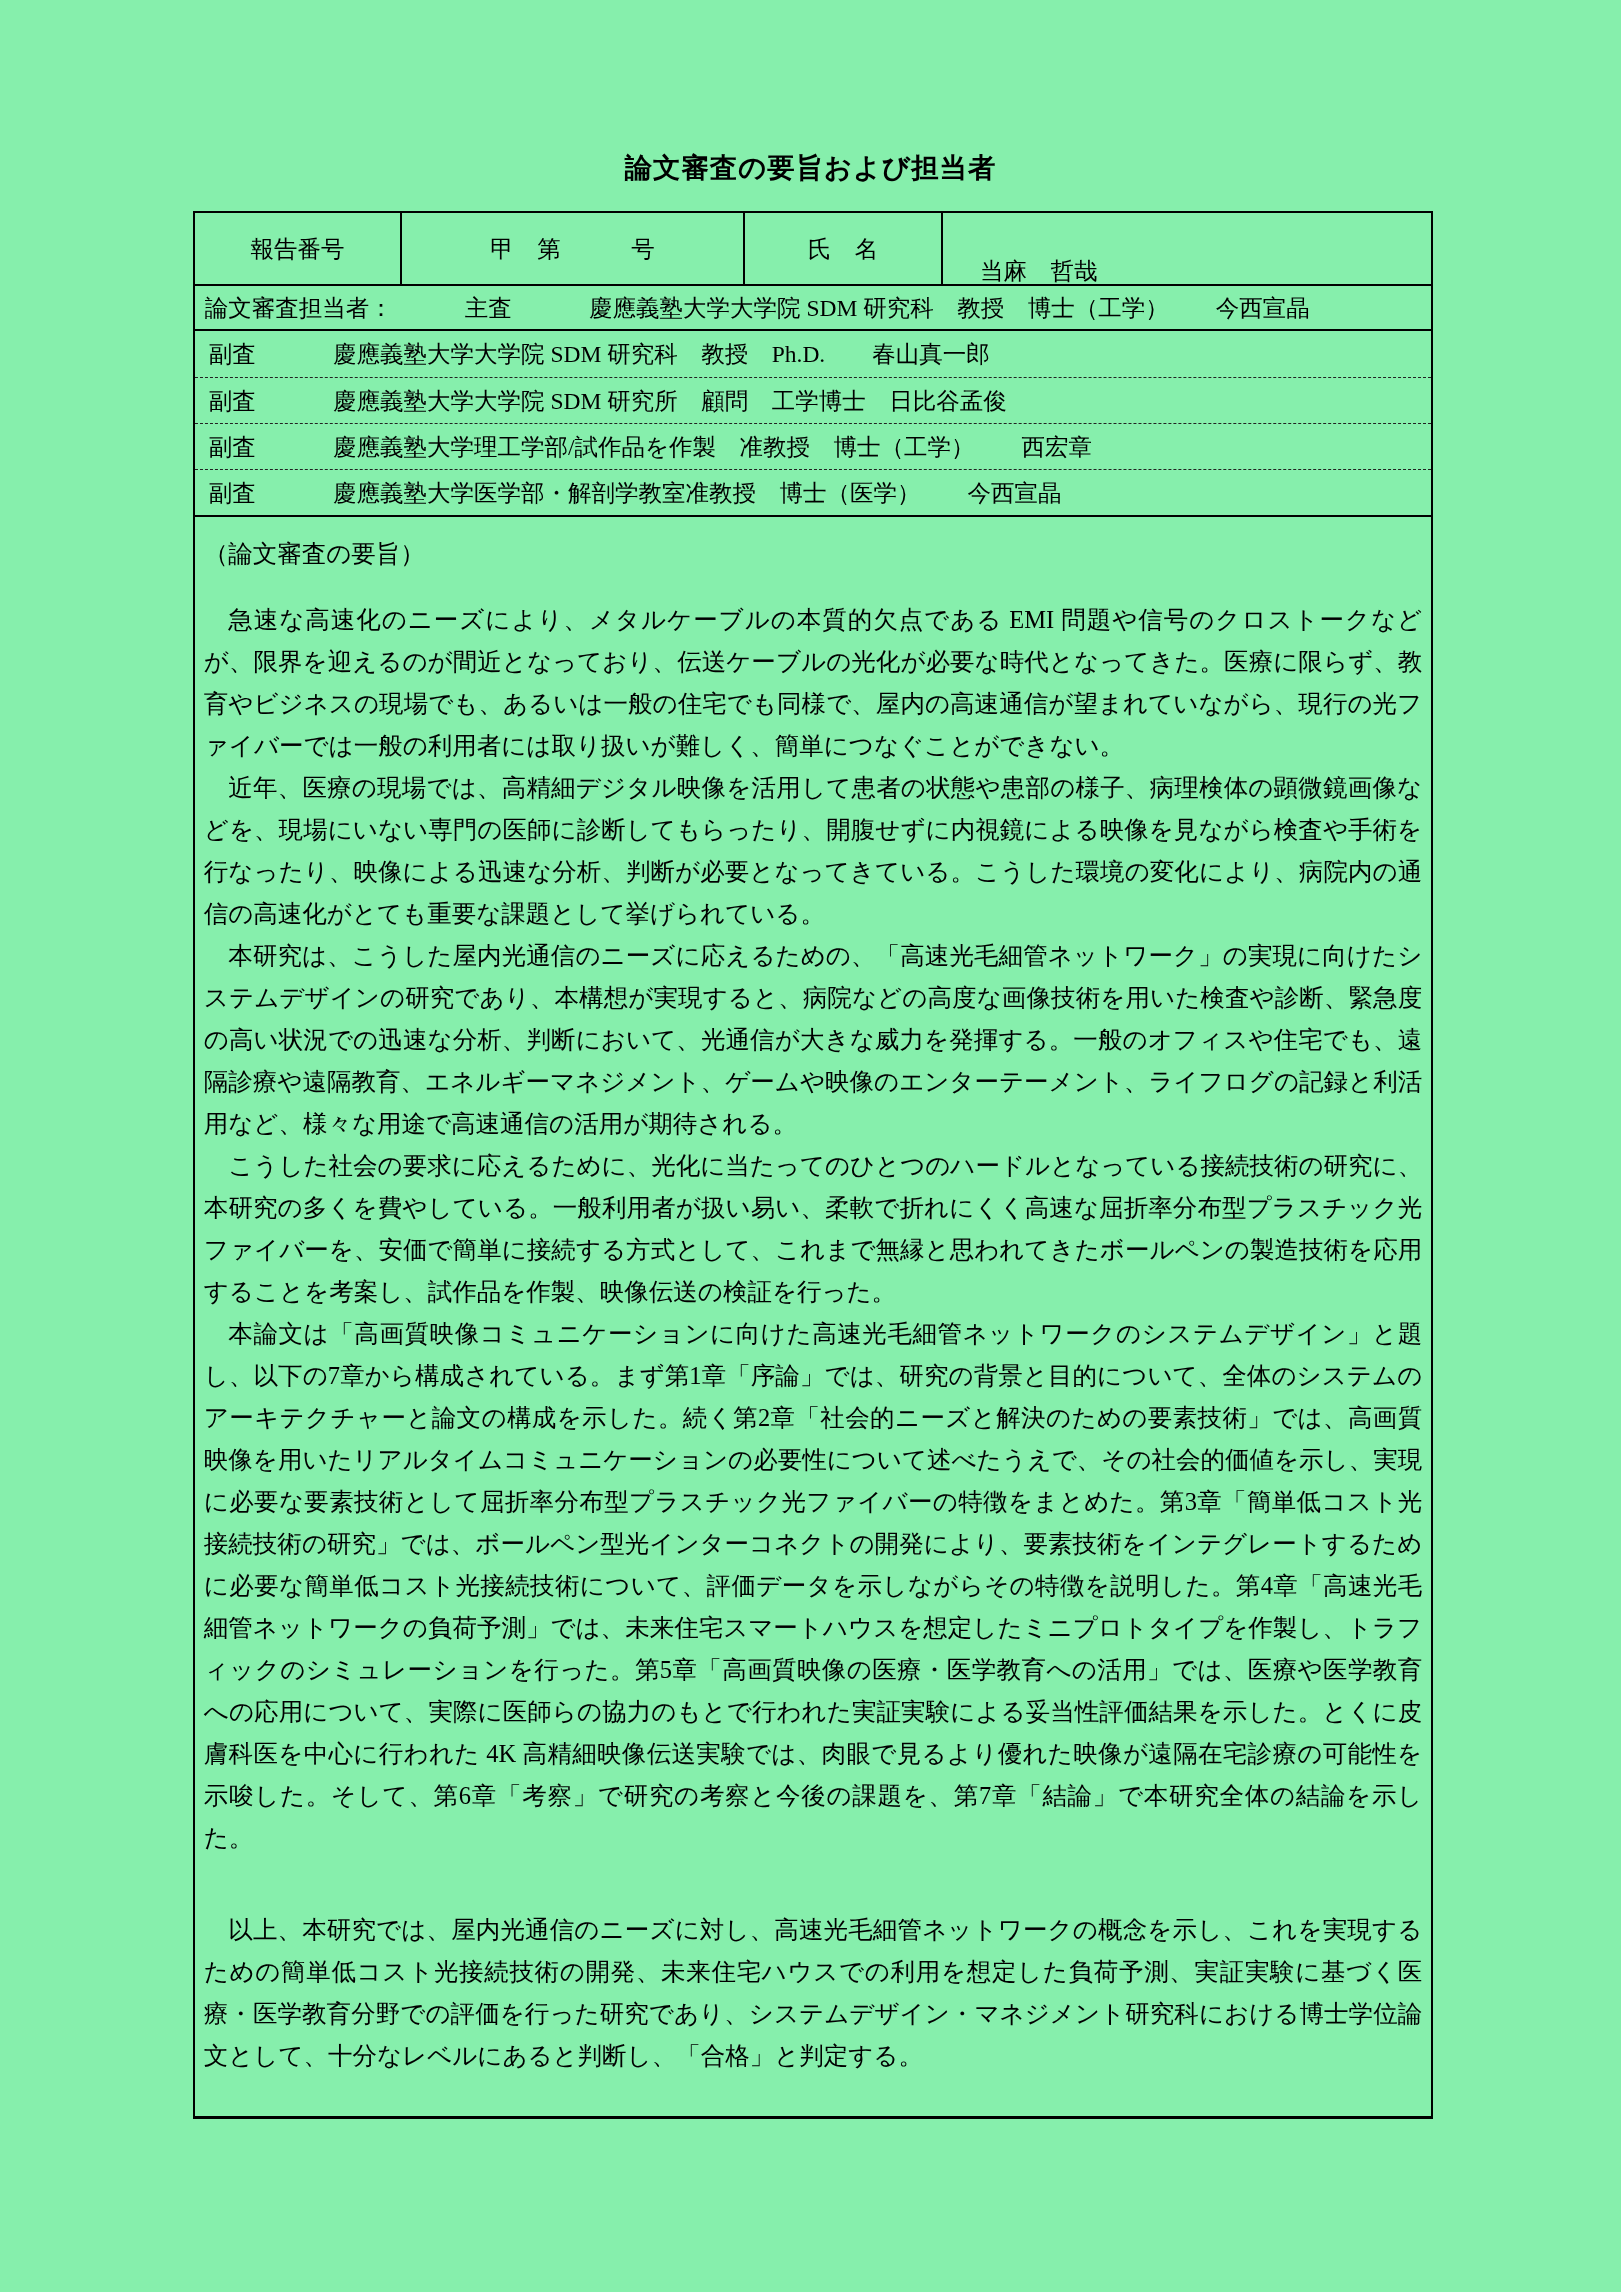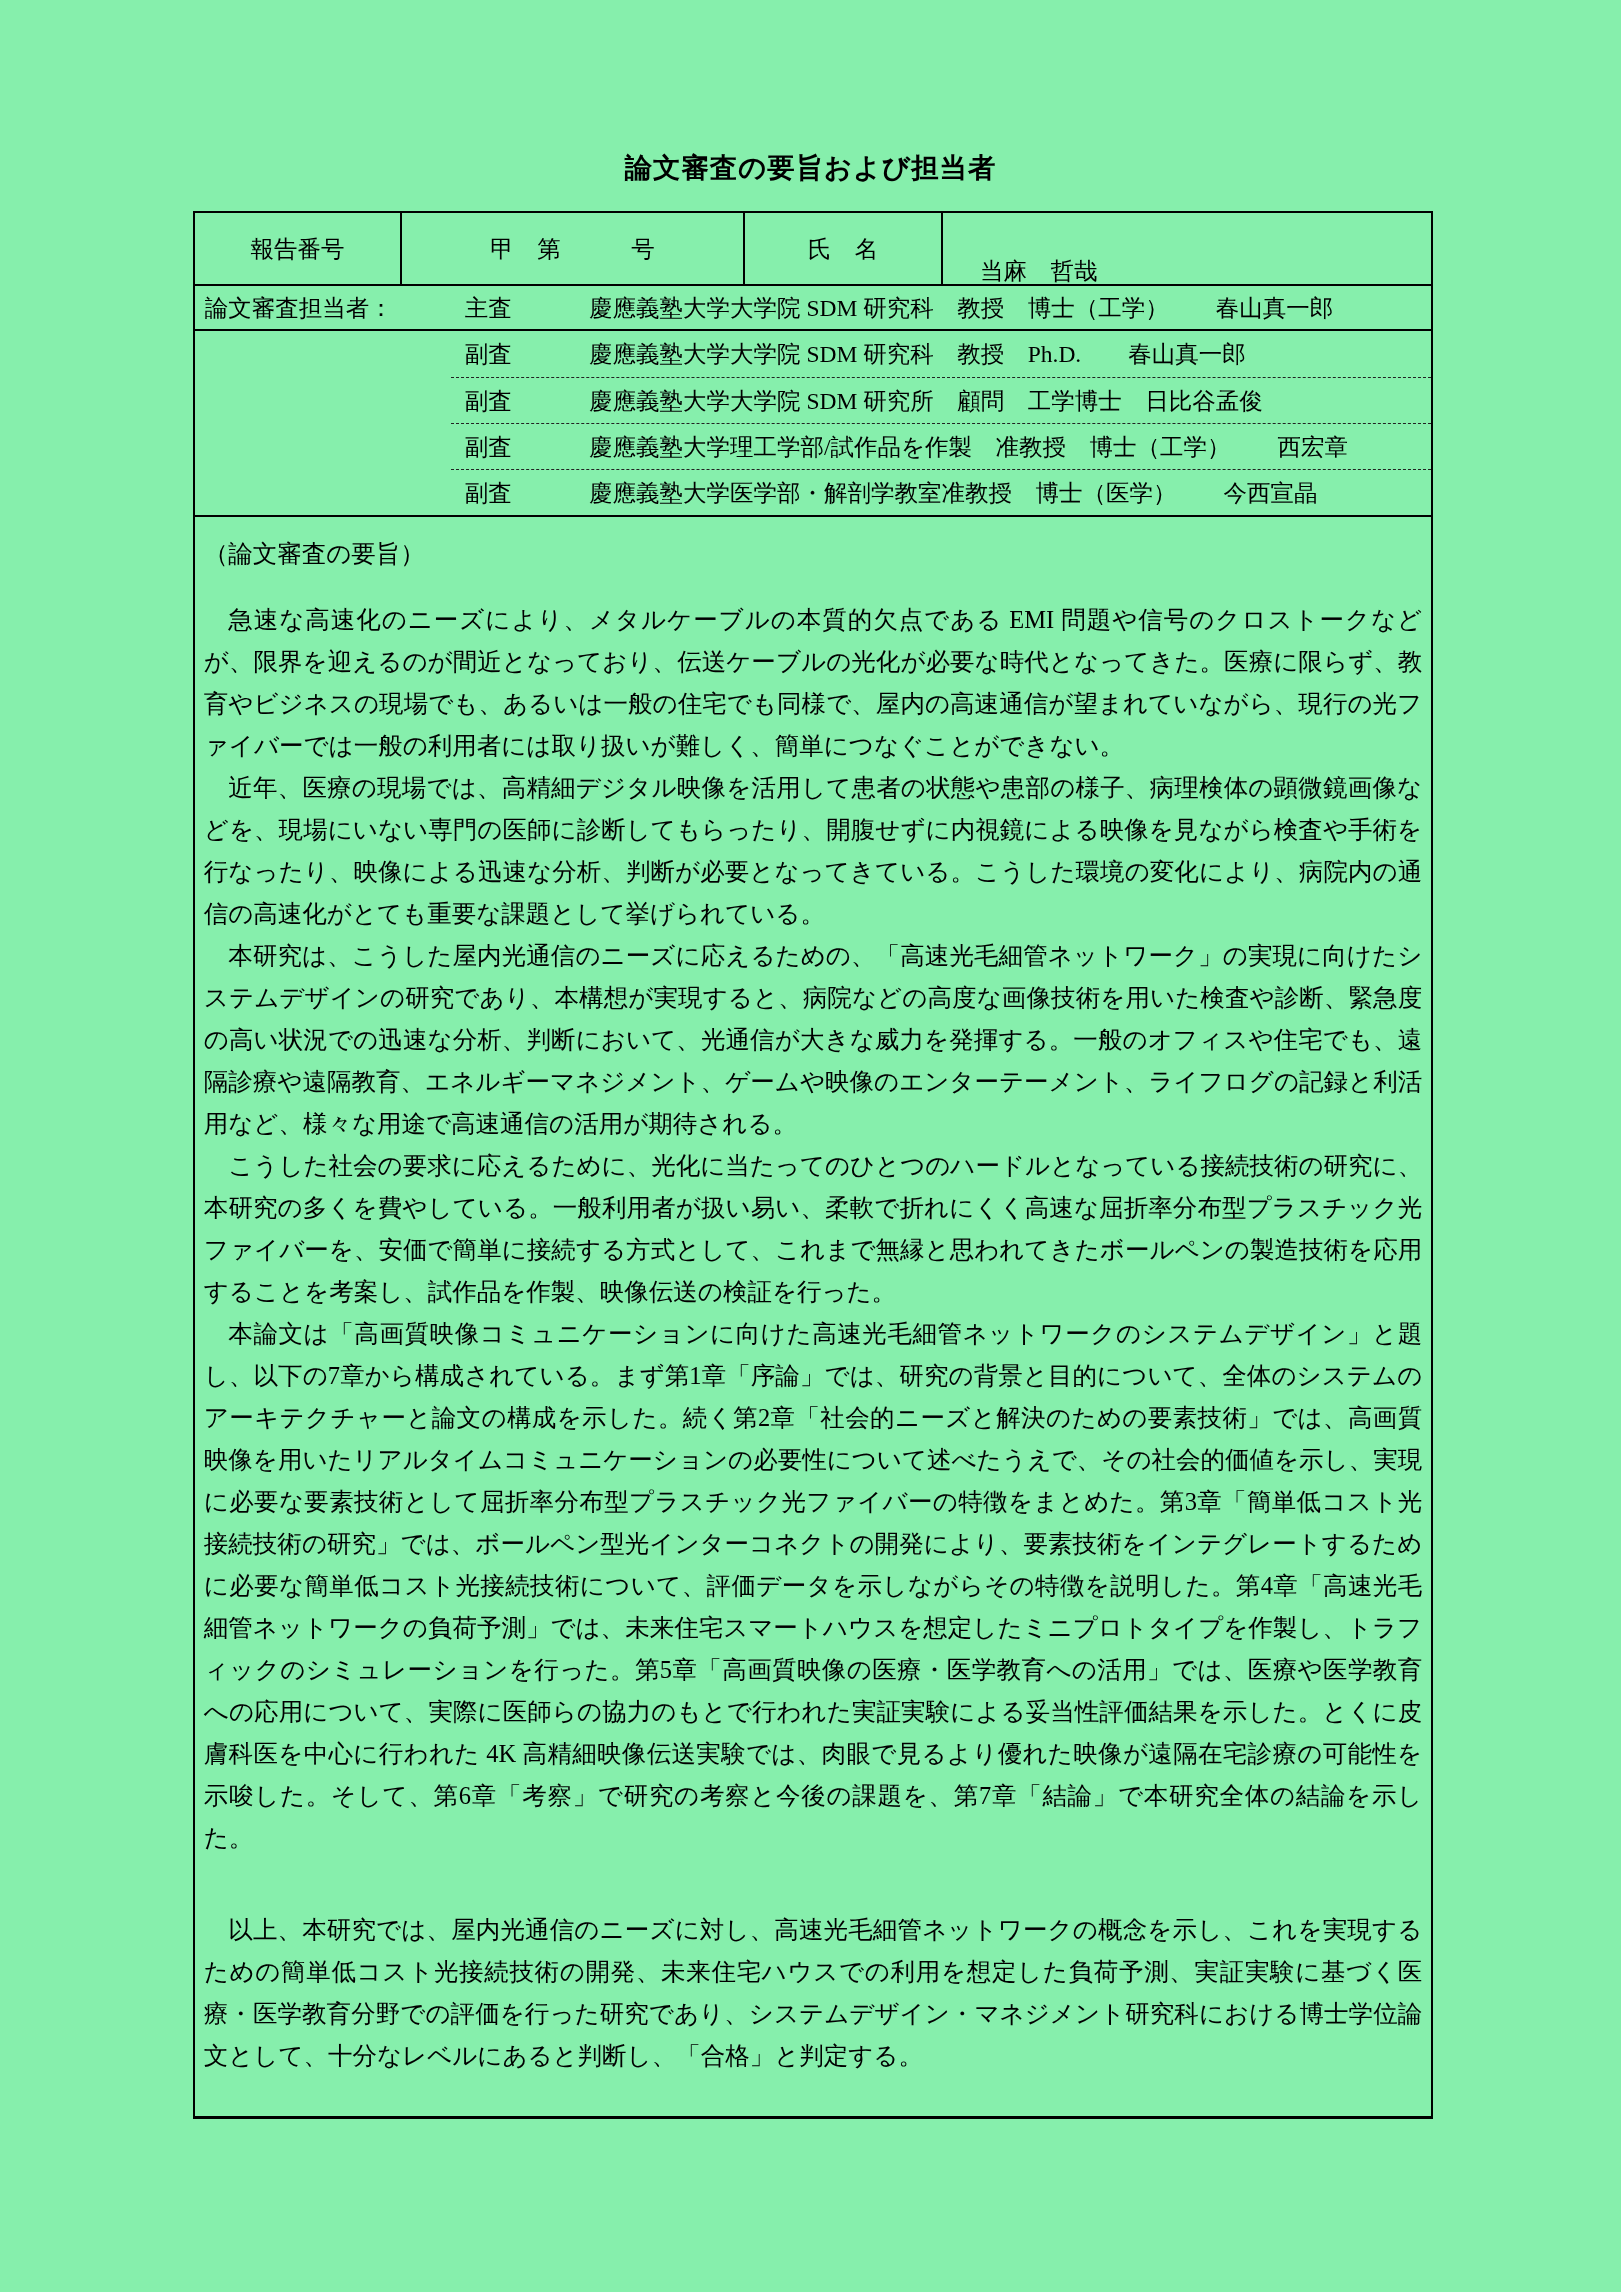--- a/index.html
+++ b/index.html
@@ -50,21 +50,21 @@
     align-items: center;
     height: 45px;
     border-bottom: 2.9px solid #000;
     font-size: 23.5px;
   }
   .ex-label { width: 256px; padding-left: 9.8px; }
   .ex-role  { width: 138px; padding-left: 13.7px; }
   .ex-affil { flex: 1; }
   
   .deputy-block { border-bottom: 2.9px solid #000; }
-  .deputy-row { display: flex; height: 46px; font-size: 23.5px; }
+  .deputy-row { display: flex; height: 46px; font-size: 23.5px; flex-direction: column; }
   .deputy-spacer { width: 256px; }
   .deputy-content { flex: 1; display: flex; align-items: center; }
   .deputy-row + .deputy-row .deputy-content { border-top: 1px dashed #222; }
   
   .summary-block {
     min-height: 1509px;
     padding: 15.7px 8.8px 39px 8.8px;
     font-size: 24.5px;
   }
   .summary-heading {
@@ -90,21 +90,21 @@
     <div class="header-row">
       <div class="cell c1">報告番号</div>
       <div class="cell c2">甲　第　　　号</div>
       <div class="cell c3">氏　名</div>
       <div class="cell c4">当麻　哲哉</div>
     </div>
 
     <div class="chief-row">
       <div class="ex-label">論文審査担当者：</div>
       <div class="ex-role">主査</div>
-      <div class="ex-affil">慶應義塾大学大学院 SDM 研究科　教授　博士（工学）　　春山真一郎</div>
+      <div class="ex-affil">慶應義塾大学大学院 SDM 研究科　教授　博士（工学）　　今西宣晶</div>
     </div>
 
     <div class="deputy-block">
 
       <div class="deputy-row">
         <div class="deputy-spacer"></div>
         <div class="deputy-content">
           <span class="ex-role">副査</span>
           <span class="ex-affil">慶應義塾大学大学院 SDM 研究科　教授　Ph.D.　　春山真一郎</span>
         </div>

